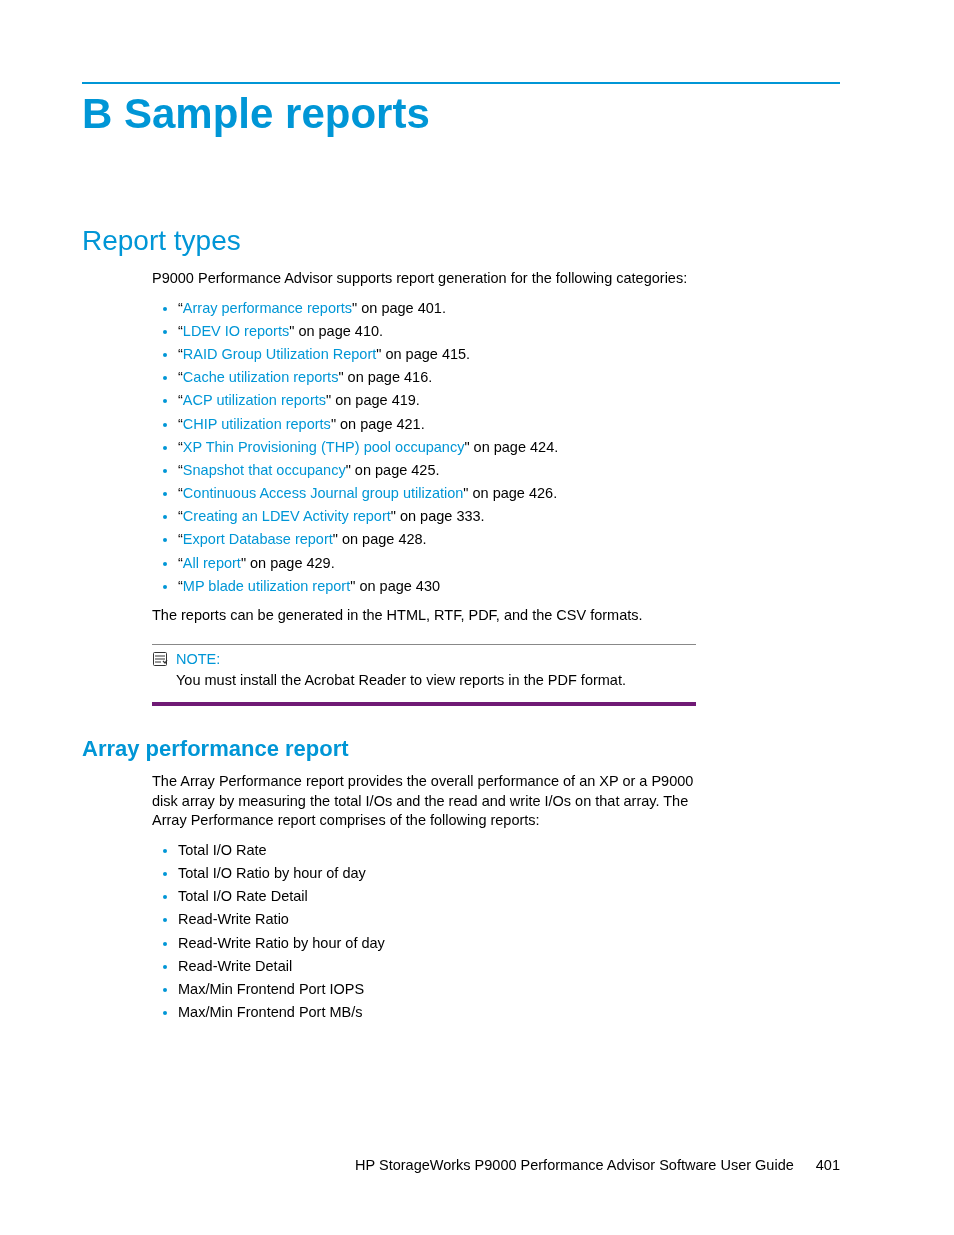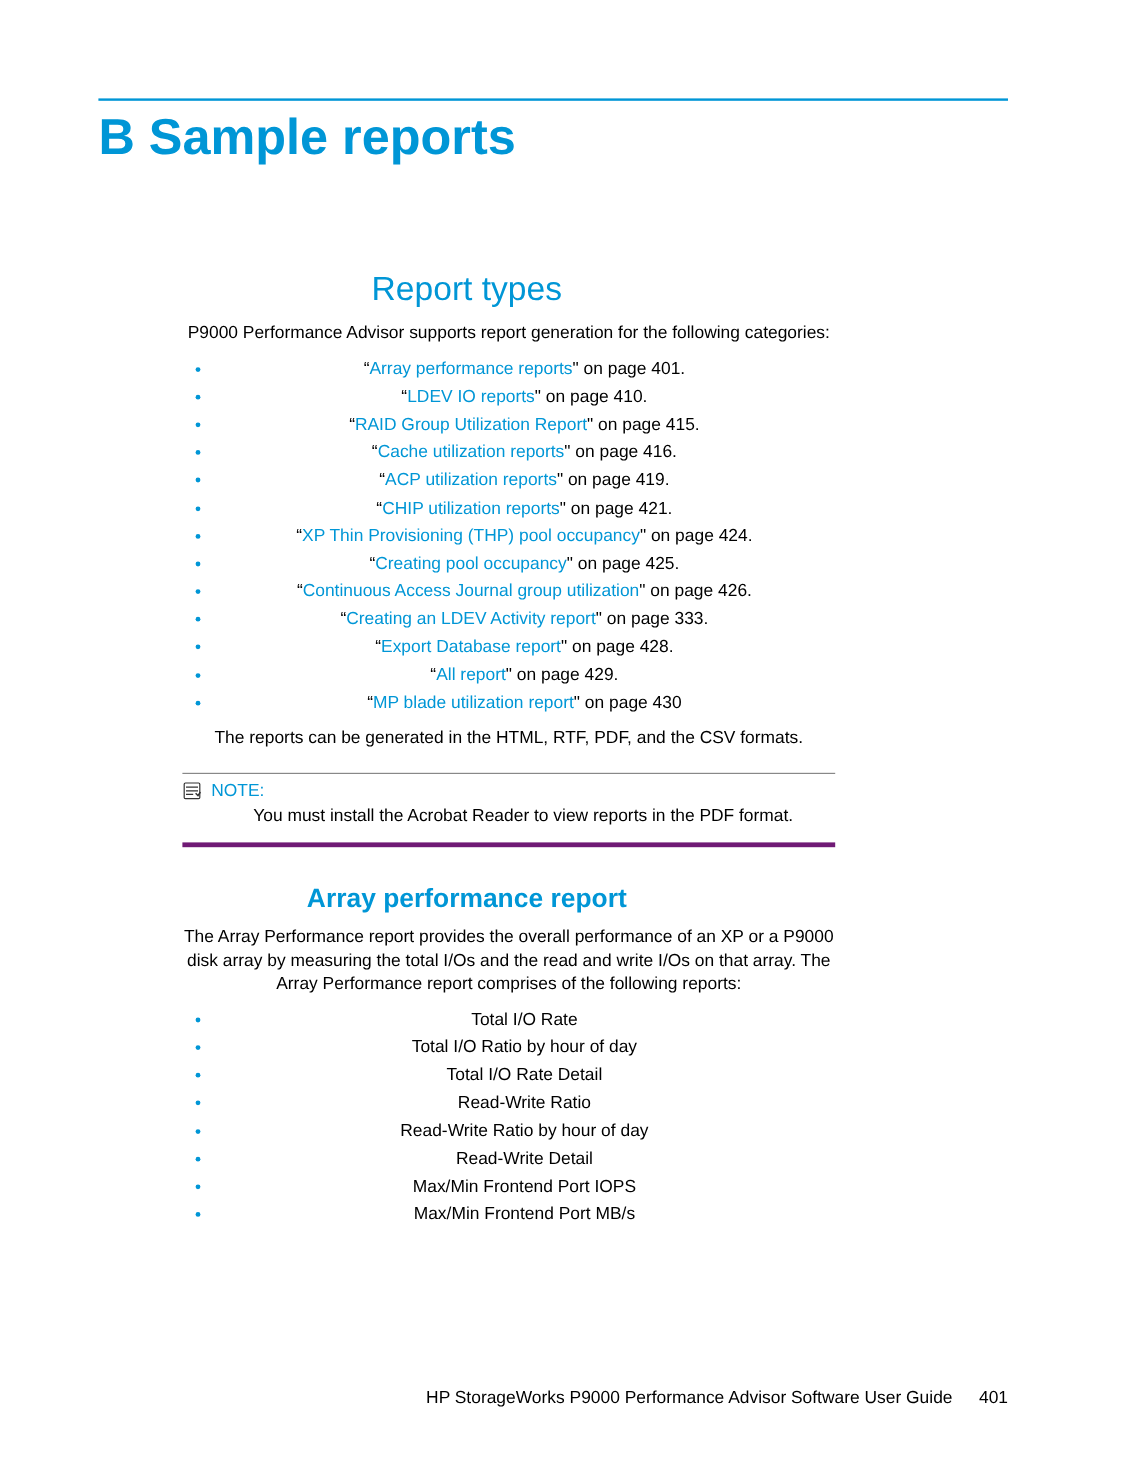--- a/index.html
+++ b/index.html
@@ -33,21 +33,20 @@
     font-weight: 600;
     font-size: 42px;
     color: #0096d6;
     letter-spacing: 0px;
   }
   .content {
     position: relative;
     padding-top: 225px;
     padding-left: 82px;
     padding-right: 114px;
-    text-align: center;
   }
   h2.section {
     margin: 0 0 12px 0;
     font-family: Arial, sans-serif;
     font-weight: 400;
     font-size: 28px;
     color: #0096d6;
   }
   h3.subsection {
     margin: 30px 0 10px 0;
@@ -142,21 +141,21 @@
       <p class="para">P9000 Performance Advisor supports report generation for the following categories:</p>
 
       <ul class="linklist" id="linklist">
           <li>“<a class="xref" href="#">Array performance reports</a><span>" on page 401.</span></li>
           <li>“<a class="xref" href="#">LDEV IO reports</a><span>" on page 410.</span></li>
           <li>“<a class="xref" href="#">RAID Group Utilization Report</a><span>" on page 415.</span></li>
           <li>“<a class="xref" href="#">Cache utilization reports</a><span>" on page 416.</span></li>
           <li>“<a class="xref" href="#">ACP utilization reports</a><span>" on page 419.</span></li>
           <li>“<a class="xref" href="#">CHIP utilization reports</a><span>" on page 421.</span></li>
           <li>“<a class="xref" href="#">XP Thin Provisioning (THP) pool occupancy</a><span>" on page 424.</span></li>
-          <li>“<a class="xref" href="#">Creating pool occupancy</a><span>" on page 425.</span></li>
+          <li>“<a class="xref" href="#">Snapshot that occupancy</a><span>" on page 425.</span></li>
           <li>“<a class="xref" href="#">Continuous Access Journal group utilization</a><span>" on page 426.</span></li>
           <li>“<a class="xref" href="#">Creating an LDEV Activity report</a><span>" on page 333.</span></li>
           <li>“<a class="xref" href="#">Export Database report</a><span>" on page 428.</span></li>
           <li>“<a class="xref" href="#">All report</a><span>" on page 429.</span></li>
           <li>“<a class="xref" href="#">MP blade utilization report</a><span>" on page 430</span></li>
         </ul>
 
       <p class="para">The reports can be generated in the HTML, RTF, PDF, and the CSV formats.</p>
 
       <div class="note-block">

